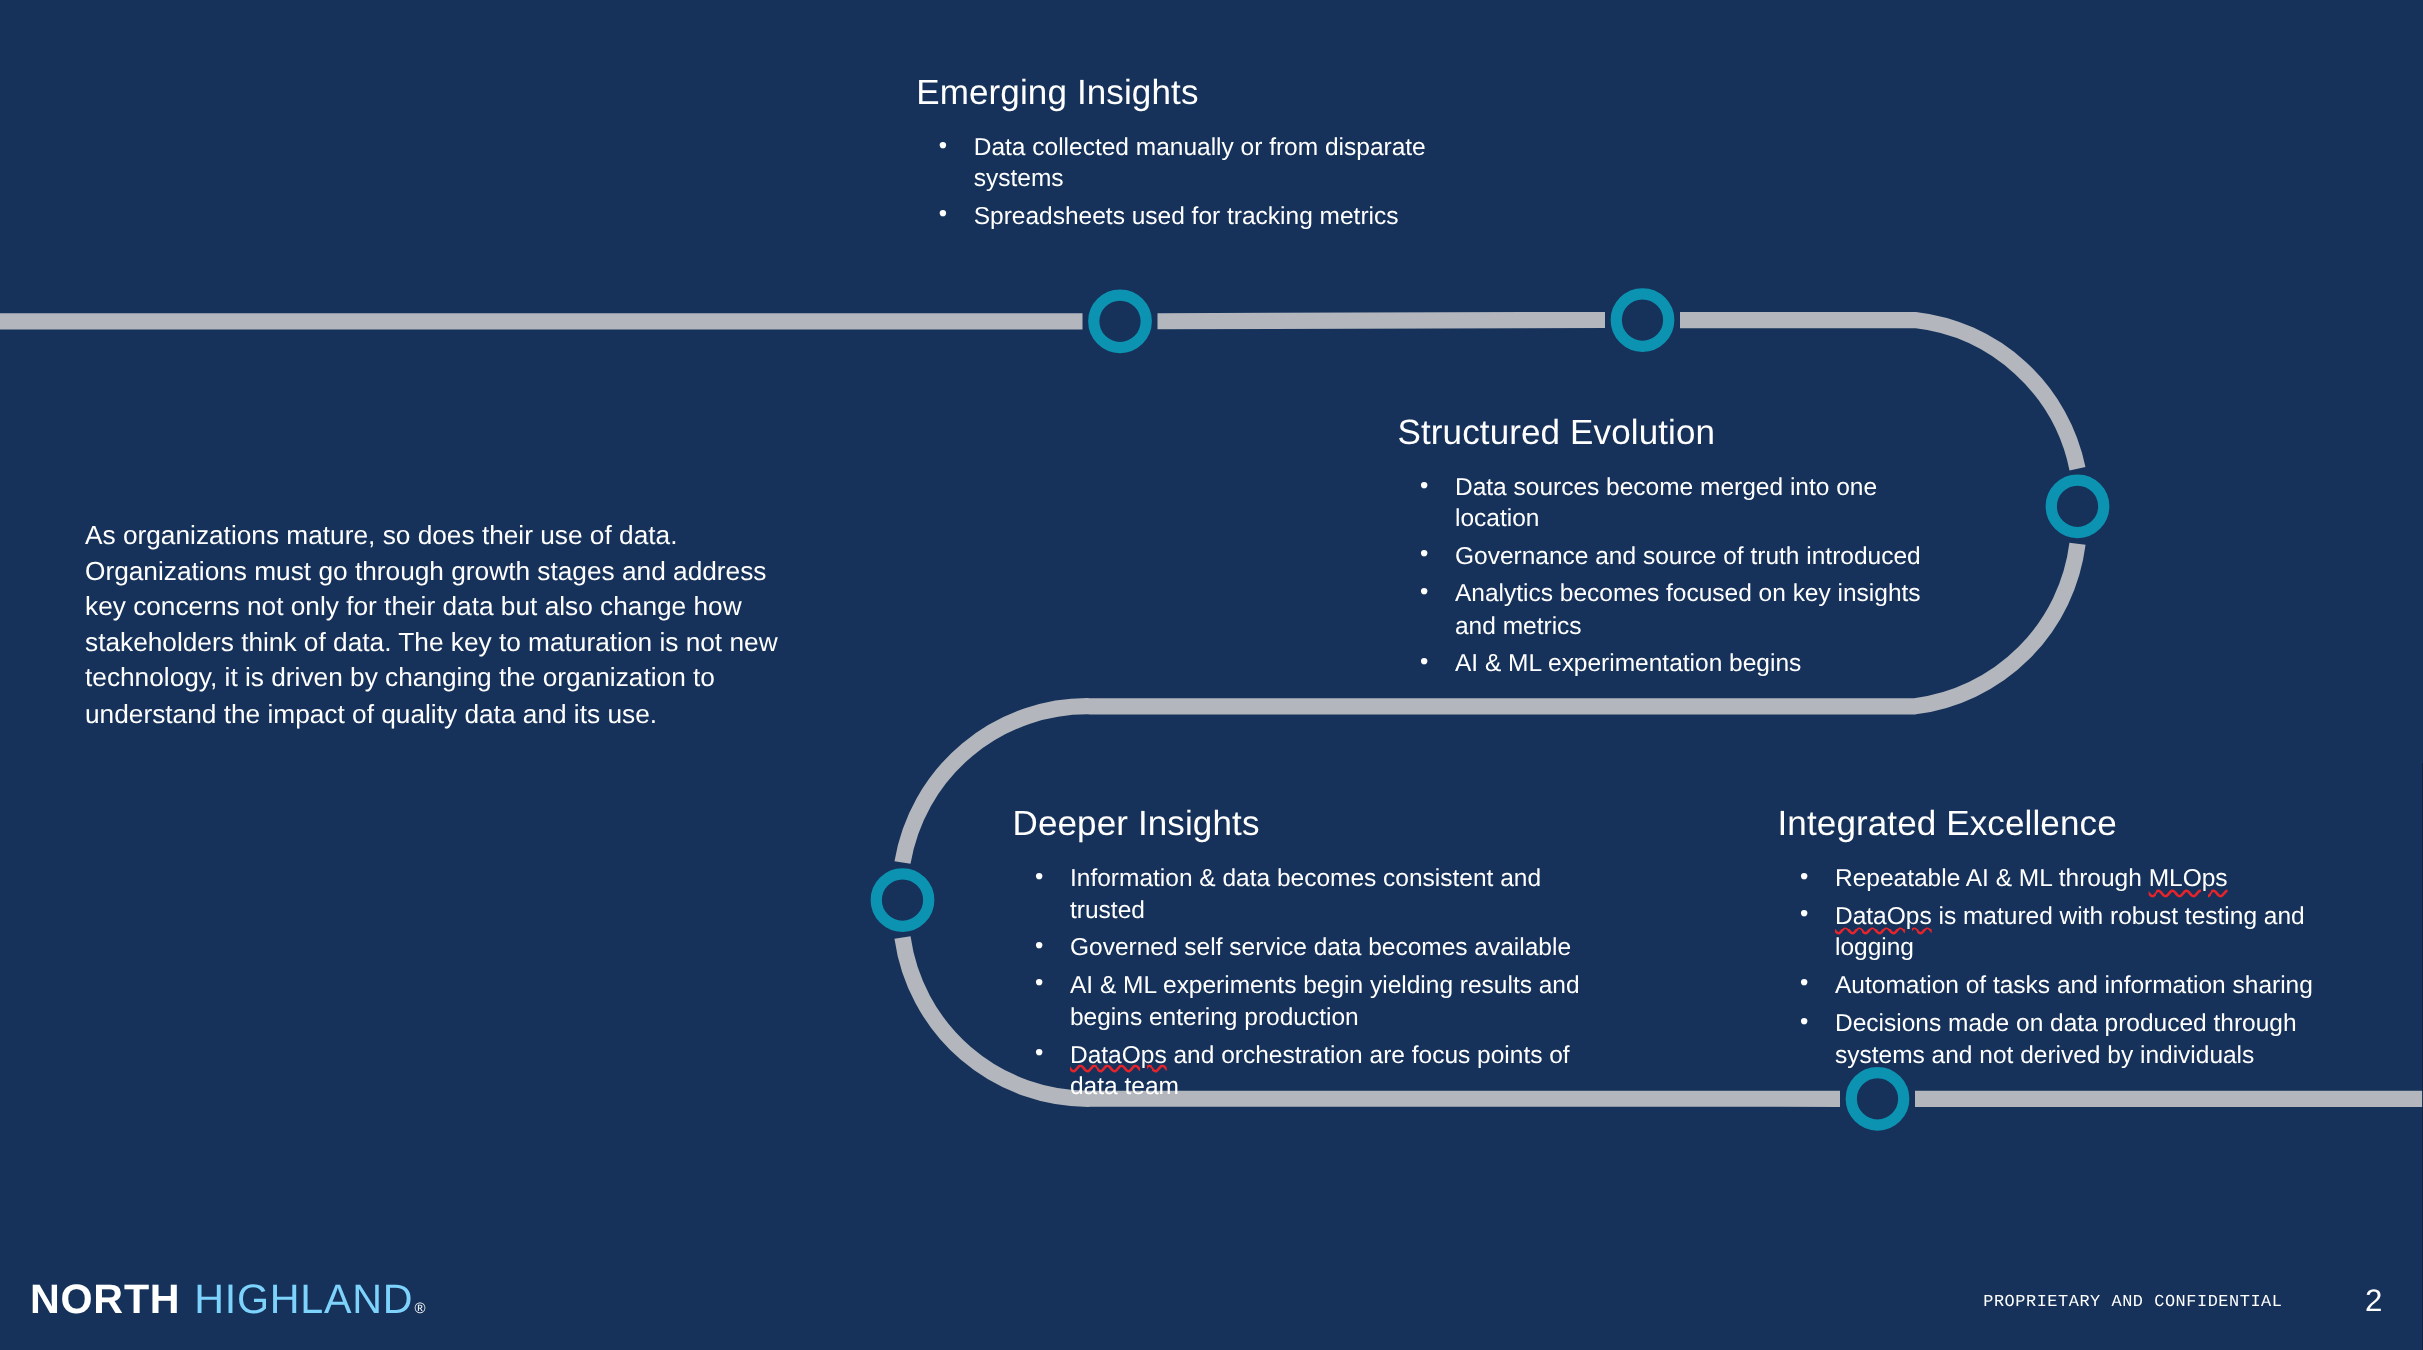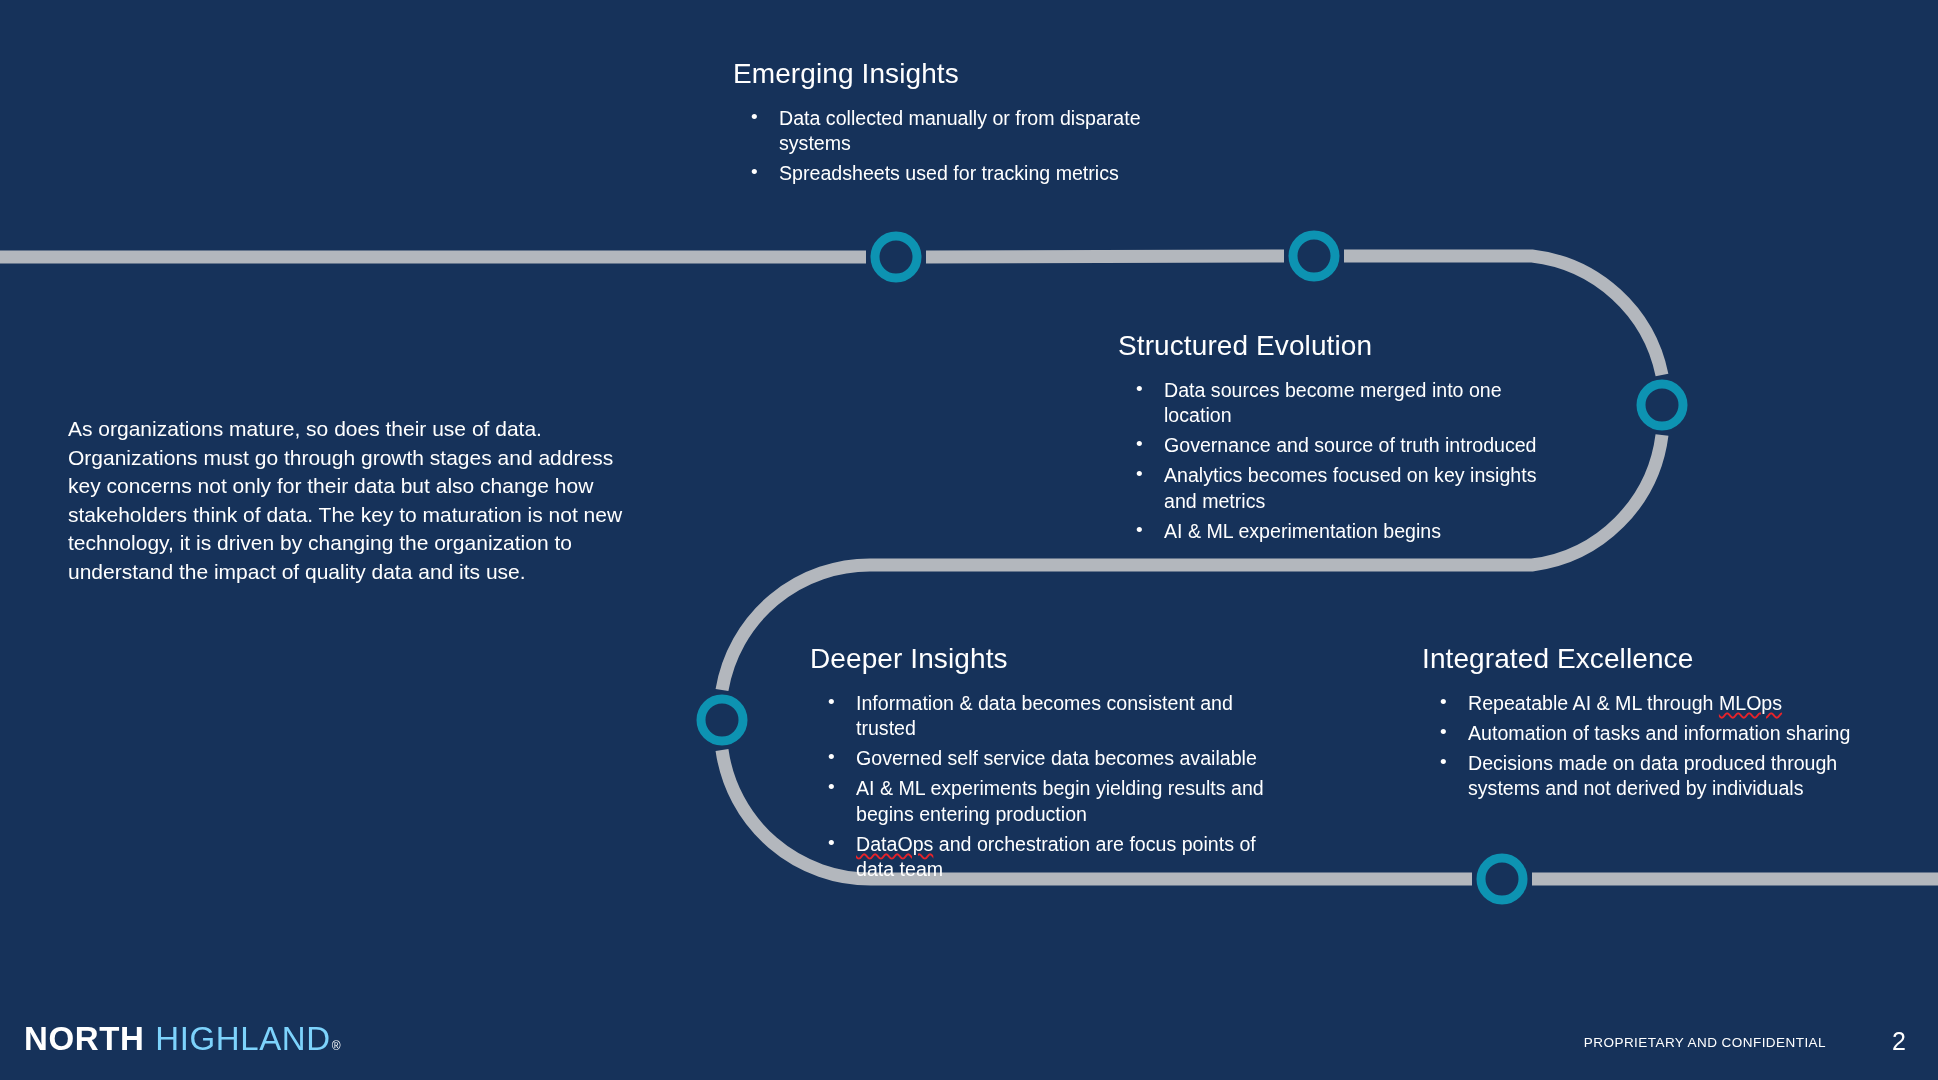--- a/index.html
+++ b/index.html
@@ -139,20 +139,21 @@
     height: 0;
   }
   .footer-confidential {
     position: absolute;
     right: 112px;
     bottom: 30px;
     font-size: 13.5px;
     letter-spacing: 0.45px;
     color: #ffffff;
     font-weight: 400;
+    font-family: Liberation Mono, monospace;
   }
   .footer-pagenum {
     position: absolute;
     right: 32px;
     bottom: 24px;
     font-size: 25px;
     color: #ffffff;
     font-weight: 400;
   }
 </style>
@@ -215,20 +216,21 @@
       <li>Governed self service data becomes available</li>
       <li>AI &amp; ML experiments begin yielding results and begins entering production</li>
       <li><span class="misspelled">DataOps</span> and orchestration are focus points of data team</li>
     </ul>
   </div>
 
   <div class="stage stage-integrated">
     <h2 class="stage-title">Integrated Excellence</h2>
     <ul class="stage-list">
       <li>Repeatable AI &amp; ML through <span class="misspelled">MLOps</span></li>
+      <li><span class="misspelled">DataOps</span> is matured with robust testing and logging</li>
       <li>Automation of tasks and information sharing</li>
       <li>Decisions made on data produced through systems and not derived by individuals</li>
     </ul>
   </div>
 
   <div class="logo">
     <span class="logo-north">NORTH</span>
     <span class="logo-highland">HIGHLAND</span>
     <span class="logo-reg">®</span>
   </div>

